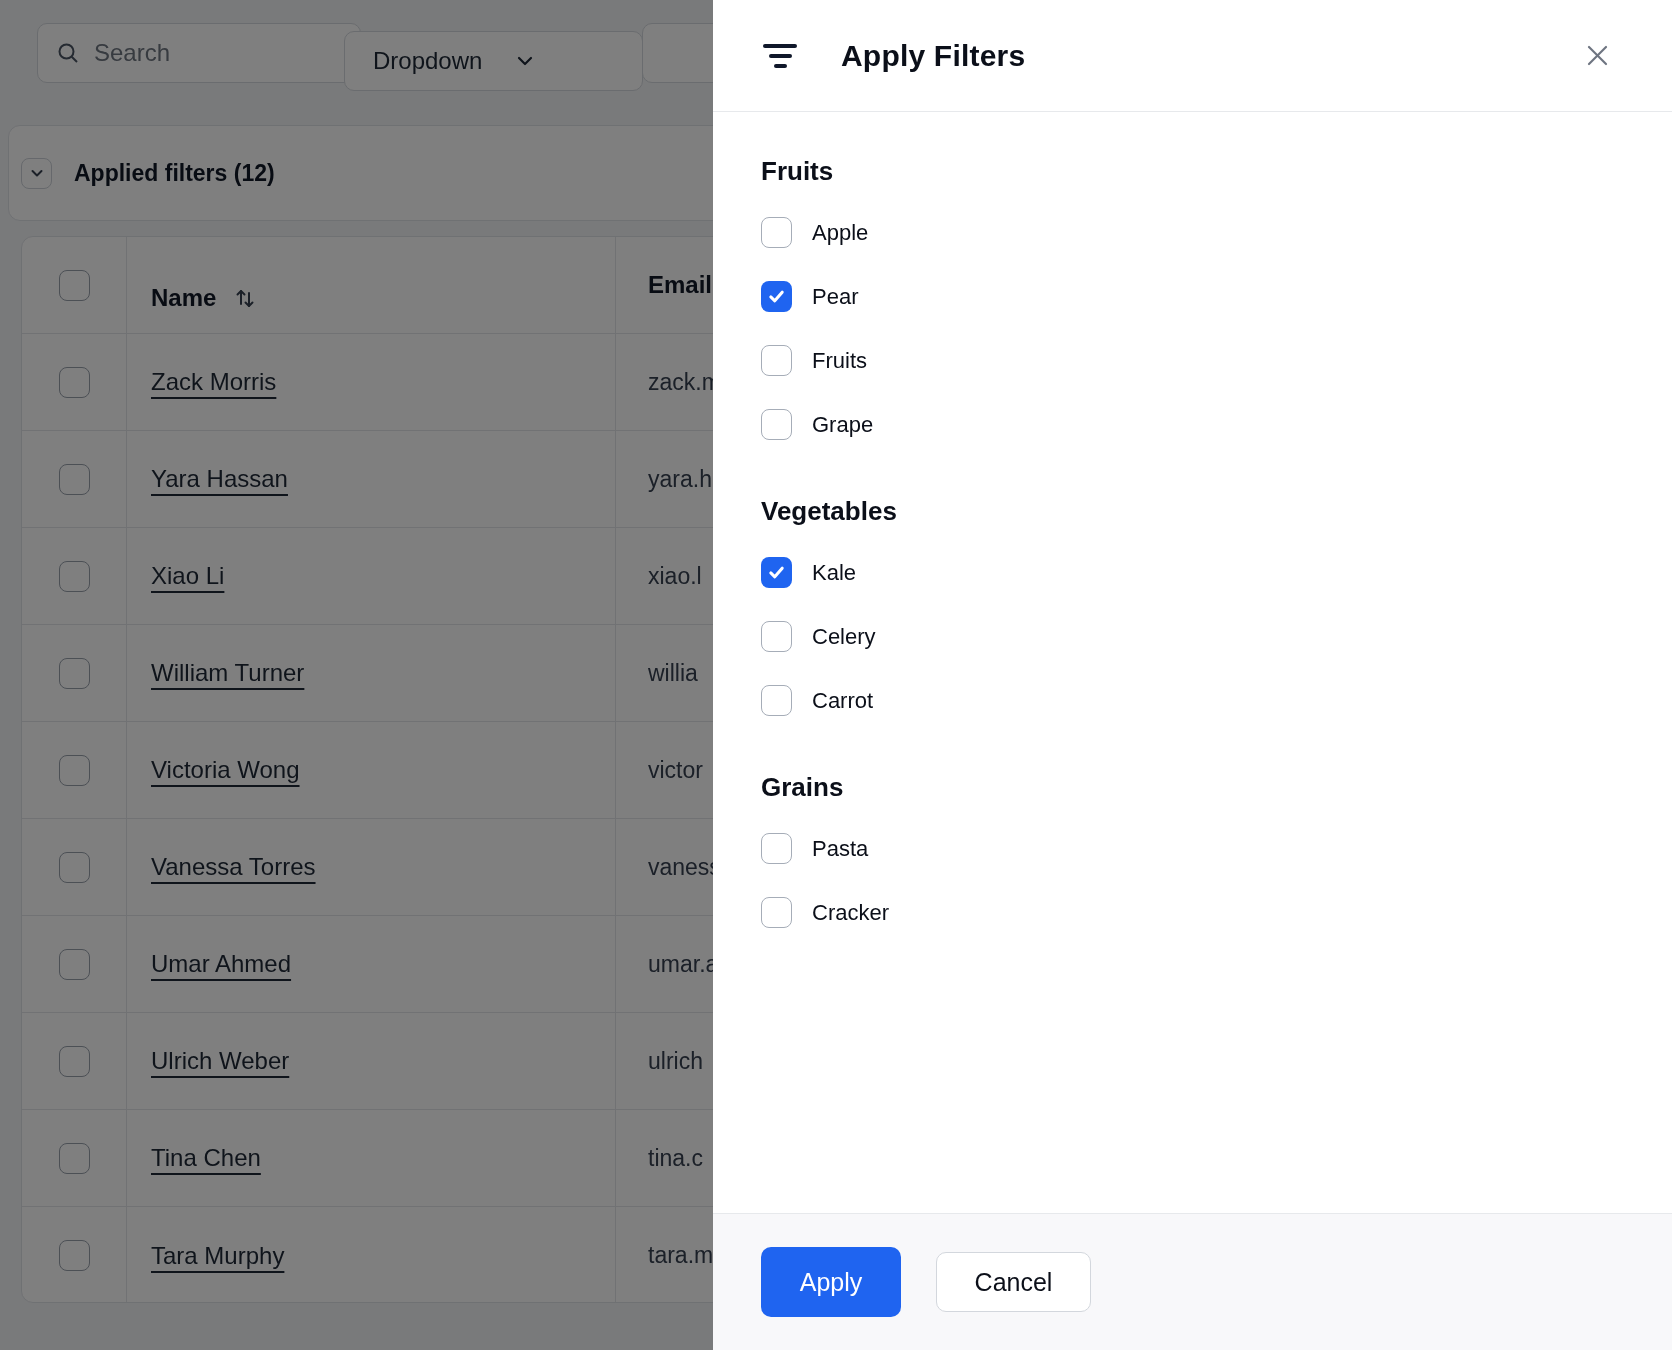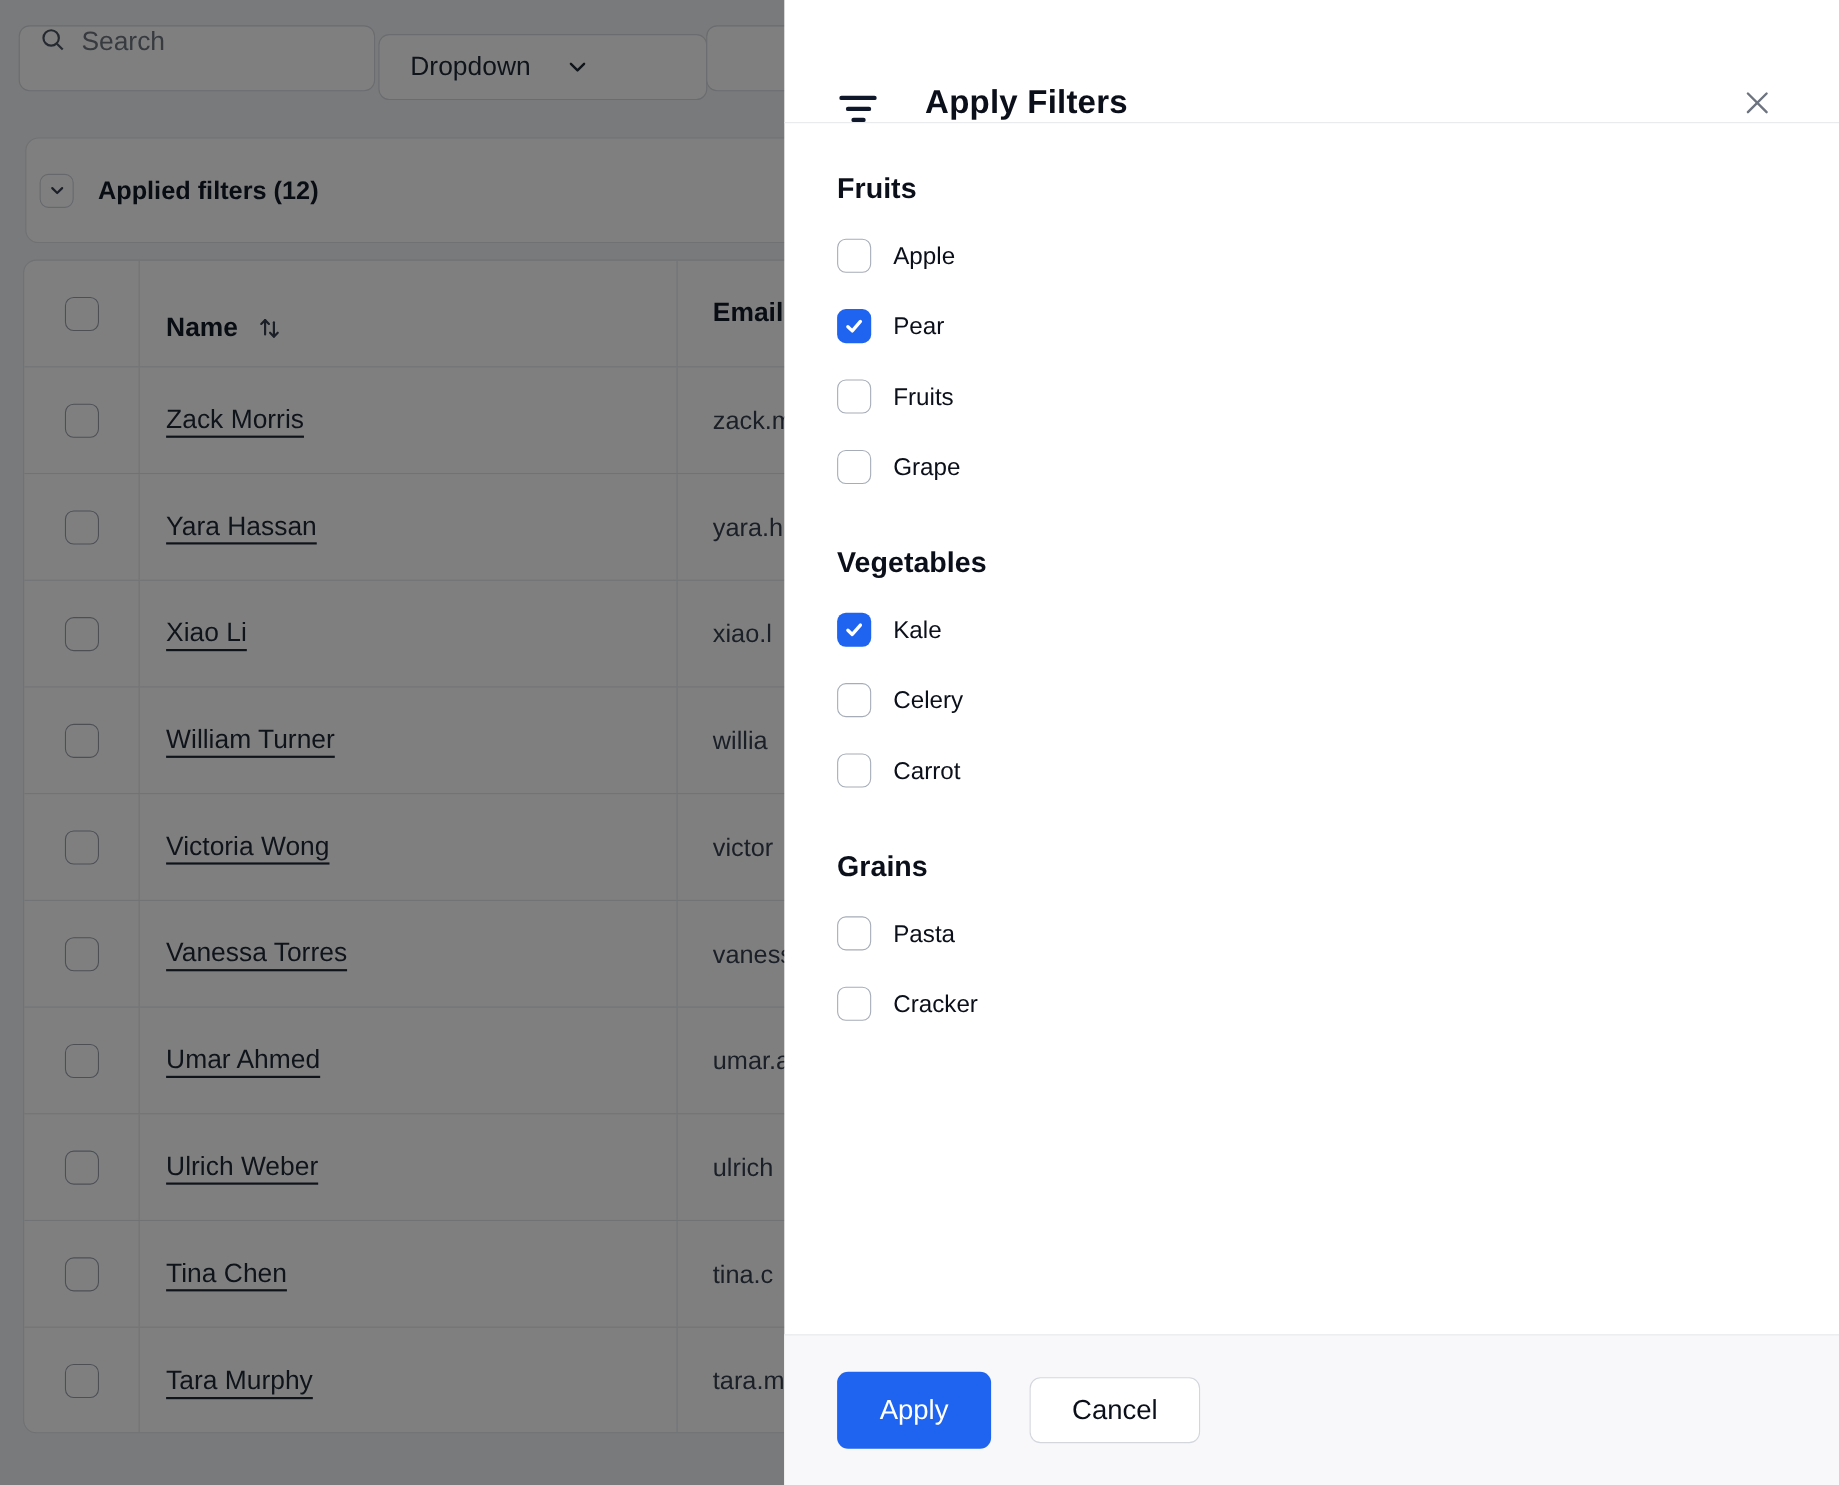--- a/index.html
+++ b/index.html
@@ -4,43 +4,43 @@
 <style>
   * { box-sizing: border-box; margin: 0; padding: 0; }
   html, body { background: #ffffff; }
   body { font-family: "Liberation Sans", sans-serif; }
   .screen { position: relative; width: 1672px; height: 1350px; overflow: hidden; background: #f3f4f6; }
 
   
   .page { position: absolute; inset: 0; }
 
   .search-box {
-    position: absolute; left: 17px; top: 23px; width: 324px; height: 60px;
+    position: absolute; left: 37px; top: 23px; width: 324px; height: 60px;
     background: #fff; border: 1.5px solid #d4d8de; border-radius: 10px;
-    display: flex; align-items: flex-start; padding-left: 18px; gap: 14px;
+    display: flex; align-items: center; padding-left: 18px; gap: 14px;
   }
   .search-input {
     border: none; outline: none; background: transparent; width: 230px;
     font-family: "Liberation Sans", sans-serif; font-size: 24px; color: #111827;
   }
   .search-input::placeholder { color: #6f7680; }
 
   .btn-dropdown {
     position: absolute; left: 344px; top: 31px; width: 299px; height: 60px;
     background: #fff; border: 1.5px solid #d4d8de; border-radius: 10px;
     display: flex; align-items: center; padding-left: 28px; gap: 32px;
     font-size: 24px; font-weight: 500; color: #1f2937; cursor: pointer;
   }
   .btn-partial {
     position: absolute; left: 642px; top: 23px; width: 280px; height: 60px;
     background: #fff; border: 1.5px solid #d4d8de; border-radius: 10px;
   }
 
   .applied-bar {
-    position: absolute; left: 23px; top: 125px; width: 1000px; height: 96px;
+    position: absolute; left: 8px; top: 125px; width: 1000px; height: 96px;
     background: #fff; border: 1.5px solid #dfe2e7; border-radius: 12px;
     display: flex; align-items: center; padding-left: 12px;
   }
   .applied-toggle {
     width: 31px; height: 31px; background: #fff; border: 1.5px solid #ccd1d8;
     border-radius: 8px; display: flex; align-items: center; justify-content: center; cursor: pointer;
   }
   .applied-label { margin-left: 22px; font-size: 23px; font-weight: 700; color: #111827; }
 
   .data-table {
@@ -70,21 +70,21 @@
   .sort-icon { cursor: pointer; display: flex; }
 
   .dim-overlay { position: absolute; inset: 0; background: rgba(0,0,0,0.5); z-index: 10; }
 
   
   .filter-panel {
     position: absolute; left: 713px; top: 0; width: 959px; height: 1350px;
     background: #fff; z-index: 20; display: flex; flex-direction: column;
   }
   .panel-header {
-    height: 112px; flex: 0 0 auto; display: flex; align-items: flex-end;
+    height: 112px; flex: 0 0 auto; display: flex; align-items: center;
     padding: 0 57px 0 48px; border-bottom: 1.5px solid #e7e9ec; gap: 42px;
   }
   .filter-icon { width: 38px; display: flex; flex-direction: column; align-items: center; gap: 6px; }
   .filter-icon span { display: block; height: 4px; border-radius: 2px; background: #0f172a; }
   .filter-icon .b1 { width: 34px; } .filter-icon .b2 { width: 23px; } .filter-icon .b3 { width: 13px; }
   .panel-title { font-size: 30px; font-weight: 700; color: #0b0f19; letter-spacing: 0.2px; }
   .close-btn { margin-left: auto; background: none; border: none; cursor: pointer; display: flex; padding: 4px; }
 
   .panel-body { flex: 1 1 auto; padding: 44px 48px; overflow: hidden; }
   .f-section + .f-section { margin-top: 56px; }

